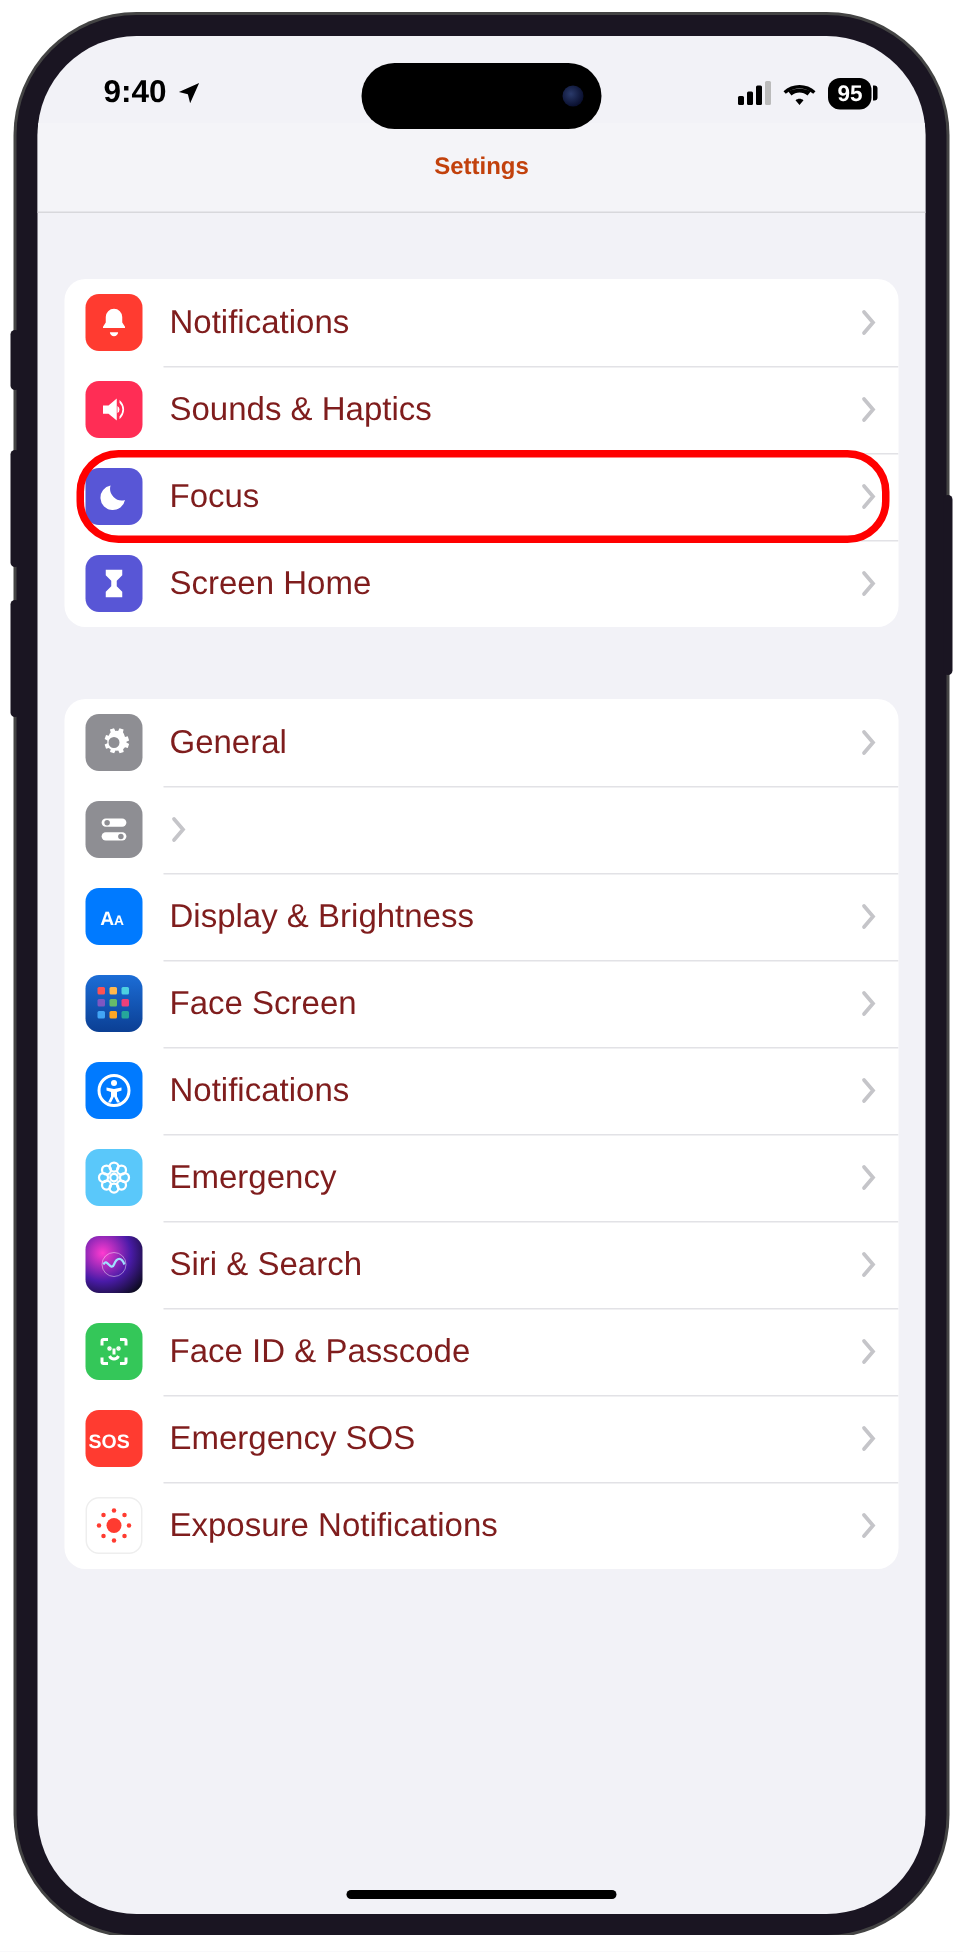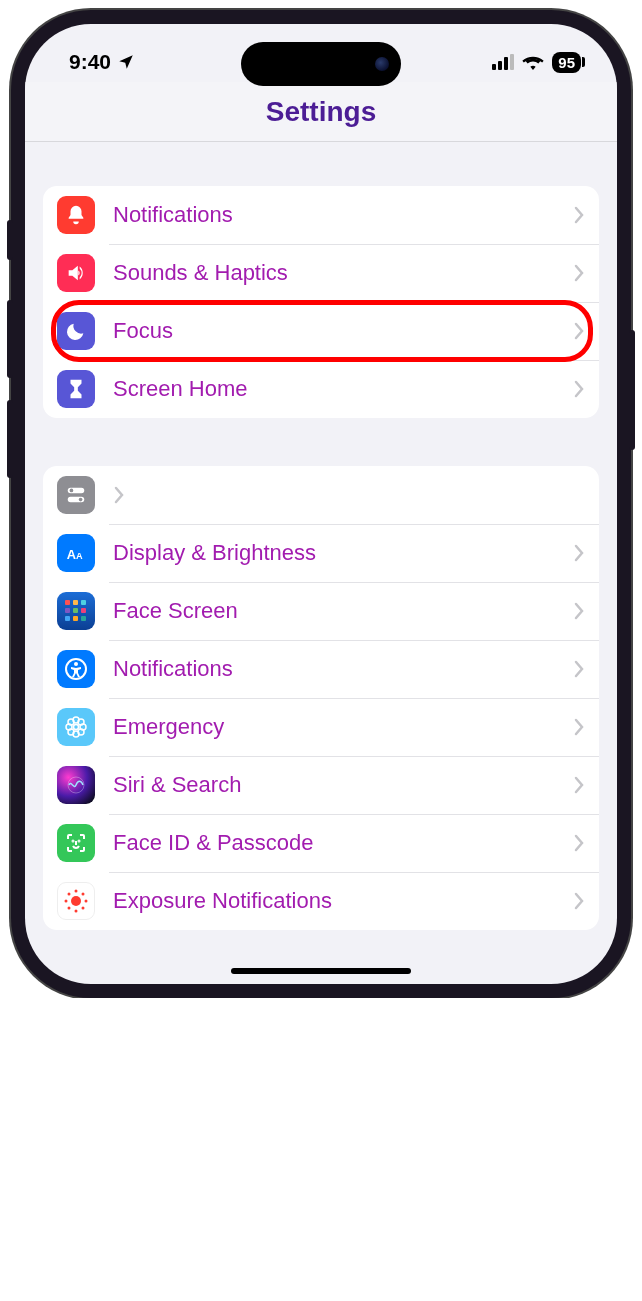--- a/index.html
+++ b/index.html
@@ -5,21 +5,21 @@
   * { box-sizing: border-box; margin: 0; padding: 0; }
   body {
     background: #fff;
     font-family: -apple-system, BlinkMacSystemFont, "Helvetica Neue", Arial, sans-serif;
     display: flex;
     justify-content: center;
     padding-top: 10px;
   }
   .phone {
     width: 620px;
-    height: 988px;
+    height: 1280px;
     background: #1a1522;
     border-radius: 80px;
     padding: 14px;
     position: relative;
     box-shadow: 0 0 0 2px #444;
   }
   .side-btn {
     position: absolute;
     background: #1a1522;
     border-radius: 3px;
@@ -90,21 +90,21 @@
     background:#000;border-radius:0 2px 2px 0;
   }
   .nav-header {
     height: 60px;
     background:#f4f4f8;
     border-bottom:1px solid #d8d8dc;
     text-align:center;
     display:flex;align-items:center;justify-content:center;
   }
   .nav-header h1 {
-    font-size:28px;font-weight:700;color:#4c1d95;
+    font-size:16px;font-weight:700;color:#c2410c;
   }
   .content { padding: 0 18px; }
   .group {
     background:#fff;
     border-radius:14px;
     margin-top:44px;
     overflow:hidden;
   }
   .group.second { margin-top:48px; }
   .row {
@@ -118,21 +118,21 @@
     position:absolute;top:0;left:66px;right:0;
     height:1px;background:#e2e2e6;
   }
   .icon-box {
     width:38px;height:38px;border-radius:9px;
     display:flex;align-items:center;justify-content:center;
     flex-shrink:0;margin-right:18px;
     color:#fff;
   }
   .row-label {
-    flex:1;font-size:22px;color:#a21caf;
+    flex:1;font-size:22px;color:#7f1d1d;
   }
   .chevron {
     color:#c5c5c9;font-size:22px;flex-shrink:0;
   }
   .highlight {
     position:absolute;
     border:5px solid #ff0000;
     border-radius:28px;
     left:8px;right:6px;top:-2px;bottom:-2px;
     pointer-events:none;
@@ -257,20 +257,33 @@
               <svg width="12" height="20" viewBox="0 0 12 20">
                 <path fill="none" stroke="#c5c5c9" stroke-width="2.5" stroke-linecap="round" d="M3 3l6 7-6 7"></path>
               </svg>
             </div>
           </div>
         </div>
         <div class="group second">
           <div class="row">
             <div class="icon-box bg-gray">
               <svg width="22" height="22" viewBox="0 0 24 24">
+                <path fill="#fff" d="M12 8a4 4 0 1 0 0 8 4 4 0 0 0 0-8zm9 4l2 1-1 3-2-.5a8 8 0 0 1-1.4 1.4l.5 2-3 1-1-2a8 8 0 0 1-2 0l-1 2-3-1 .5-2A8 8 0 0 1 8.2 16l-2 .5-1-3 2-1a8 8 0 0 1 0-2l-2-1 1-3 2 .5A8 8 0 0 1 9.6 4.6L9 2.6l3-1 1 2a8 8 0 0 1 2 0l1-2 3 1-.5 2A8 8 0 0 1 20 8l2-.5 1 3-2 1a8 8 0 0 1 0 .5z"></path>
+              </svg>
+            </div>
+            <div class="row-label">General</div>
+            <div class="chevron">
+              <svg width="12" height="20" viewBox="0 0 12 20">
+                <path fill="none" stroke="#c5c5c9" stroke-width="2.5" stroke-linecap="round" d="M3 3l6 7-6 7"></path>
+              </svg>
+            </div>
+          </div>
+          <div class="row">
+            <div class="icon-box bg-gray">
+              <svg width="22" height="22" viewBox="0 0 24 24">
                 <rect x="3" y="4" width="18" height="6" rx="3" fill="#fff"></rect>
                 <circle cx="7" cy="7" r="2" fill="#8e8e93"></circle>
                 <rect x="3" y="14" width="18" height="6" rx="3" fill="#fff"></rect>
                 <circle cx="17" cy="17" r="2" fill="#8e8e93"></circle>
               </svg>
             </div>
             <div class="chevron">
               <svg width="12" height="20" viewBox="0 0 12 20">
                 <path fill="none" stroke="#c5c5c9" stroke-width="2.5" stroke-linecap="round" d="M3 3l6 7-6 7"></path>
               </svg>
@@ -373,20 +386,33 @@
               </svg>
             </div>
             <div class="row-label">Face ID &amp; Passcode</div>
             <div class="chevron">
               <svg width="12" height="20" viewBox="0 0 12 20">
                 <path fill="none" stroke="#c5c5c9" stroke-width="2.5" stroke-linecap="round" d="M3 3l6 7-6 7"></path>
               </svg>
             </div>
           </div>
           <div class="row">
+            <div class="icon-box bg-sos">
+              <svg width="34" height="20">
+                <text x="0" y="16" font-size="13" font-weight="800" fill="#fff" font-family="Arial">SOS</text>
+              </svg>
+            </div>
+            <div class="row-label">Emergency SOS</div>
+            <div class="chevron">
+              <svg width="12" height="20" viewBox="0 0 12 20">
+                <path fill="none" stroke="#c5c5c9" stroke-width="2.5" stroke-linecap="round" d="M3 3l6 7-6 7"></path>
+              </svg>
+            </div>
+          </div>
+          <div class="row">
             <div class="icon-box bg-white">
               <svg width="26" height="26" viewBox="0 0 26 26">
                 <circle cx="13" cy="13" r="5" fill="#ff3b30"></circle>
                 <g fill="#ff3b30">
                   <circle cx="13" cy="3" r="1.5"></circle>
                   <circle cx="13" cy="23" r="1.5"></circle>
                   <circle cx="3" cy="13" r="1.5"></circle>
                   <circle cx="23" cy="13" r="1.5"></circle>
                   <circle cx="6" cy="6" r="1.5"></circle>
                   <circle cx="20" cy="6" r="1.5"></circle>

